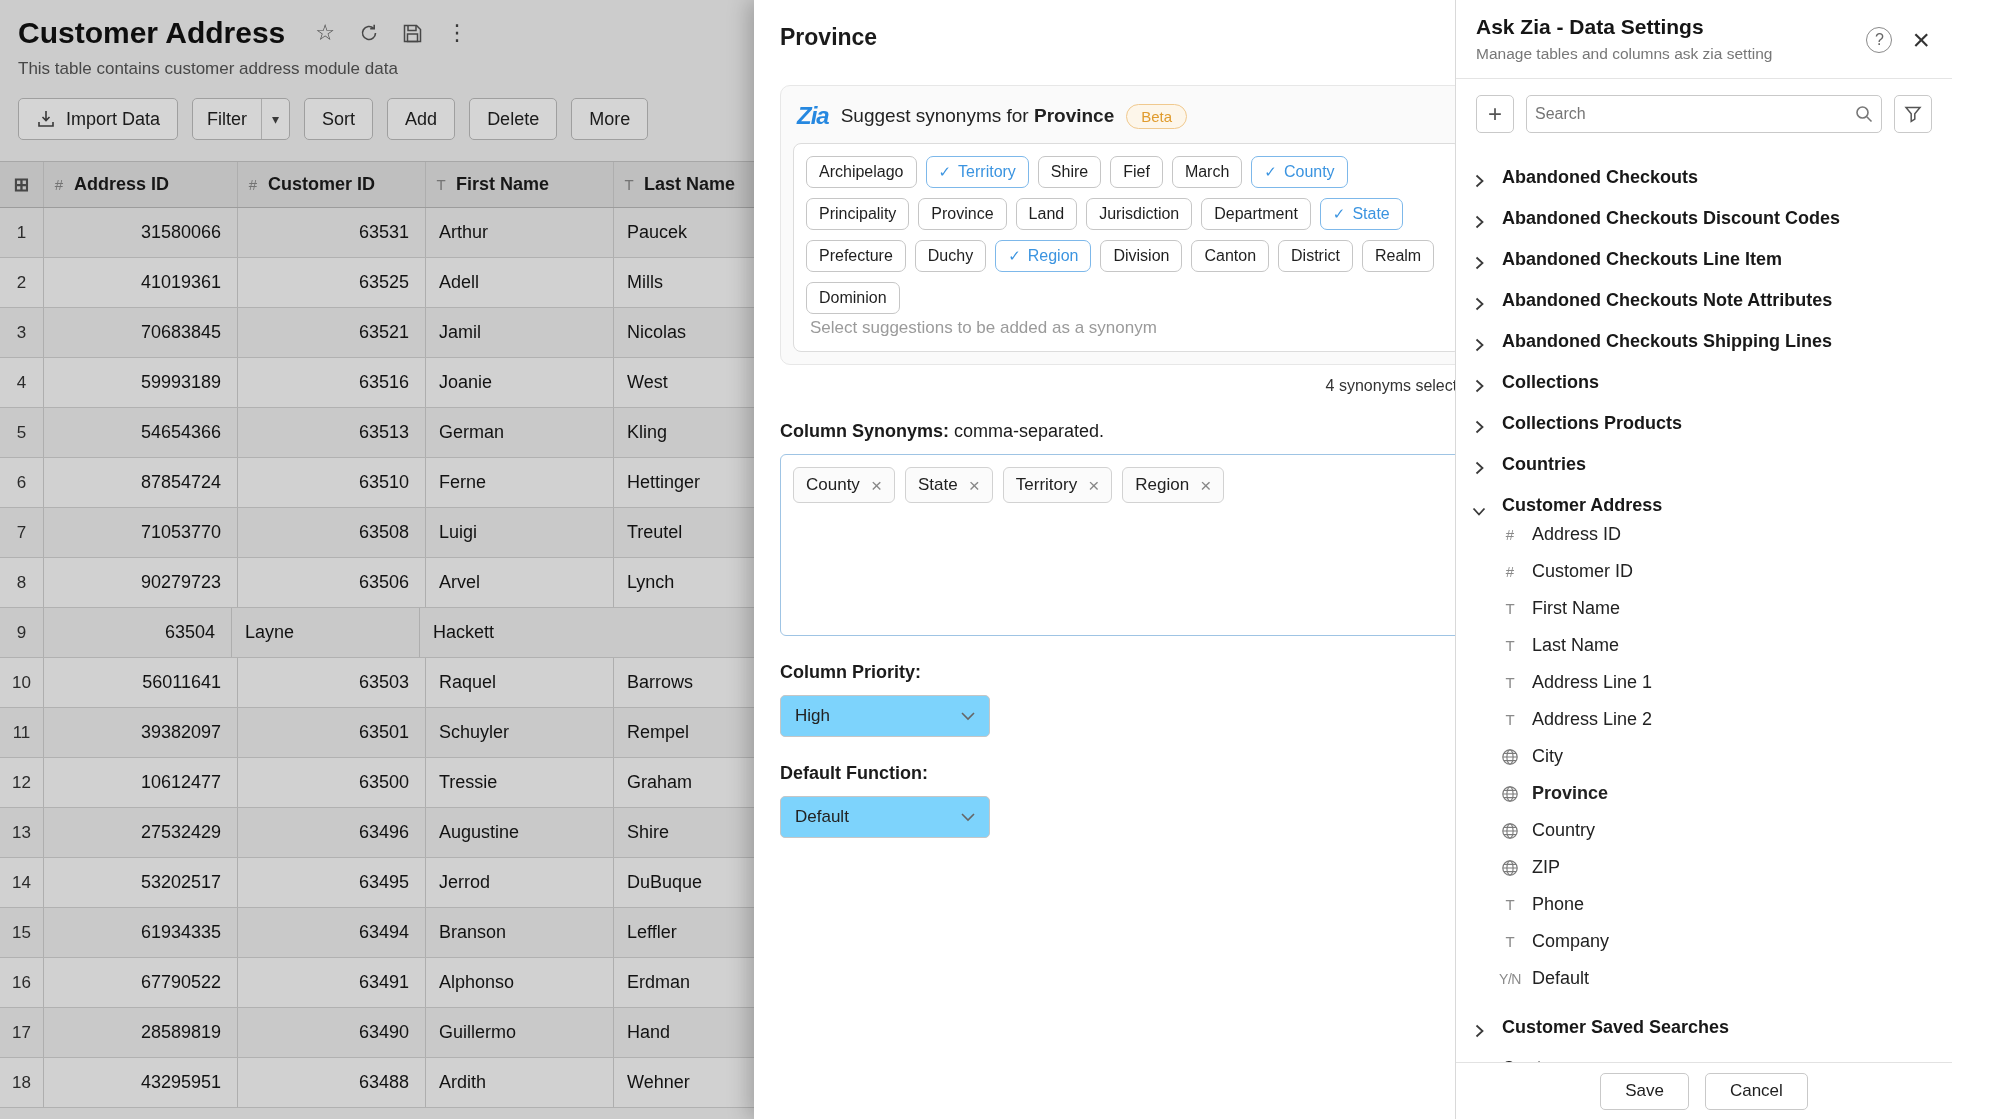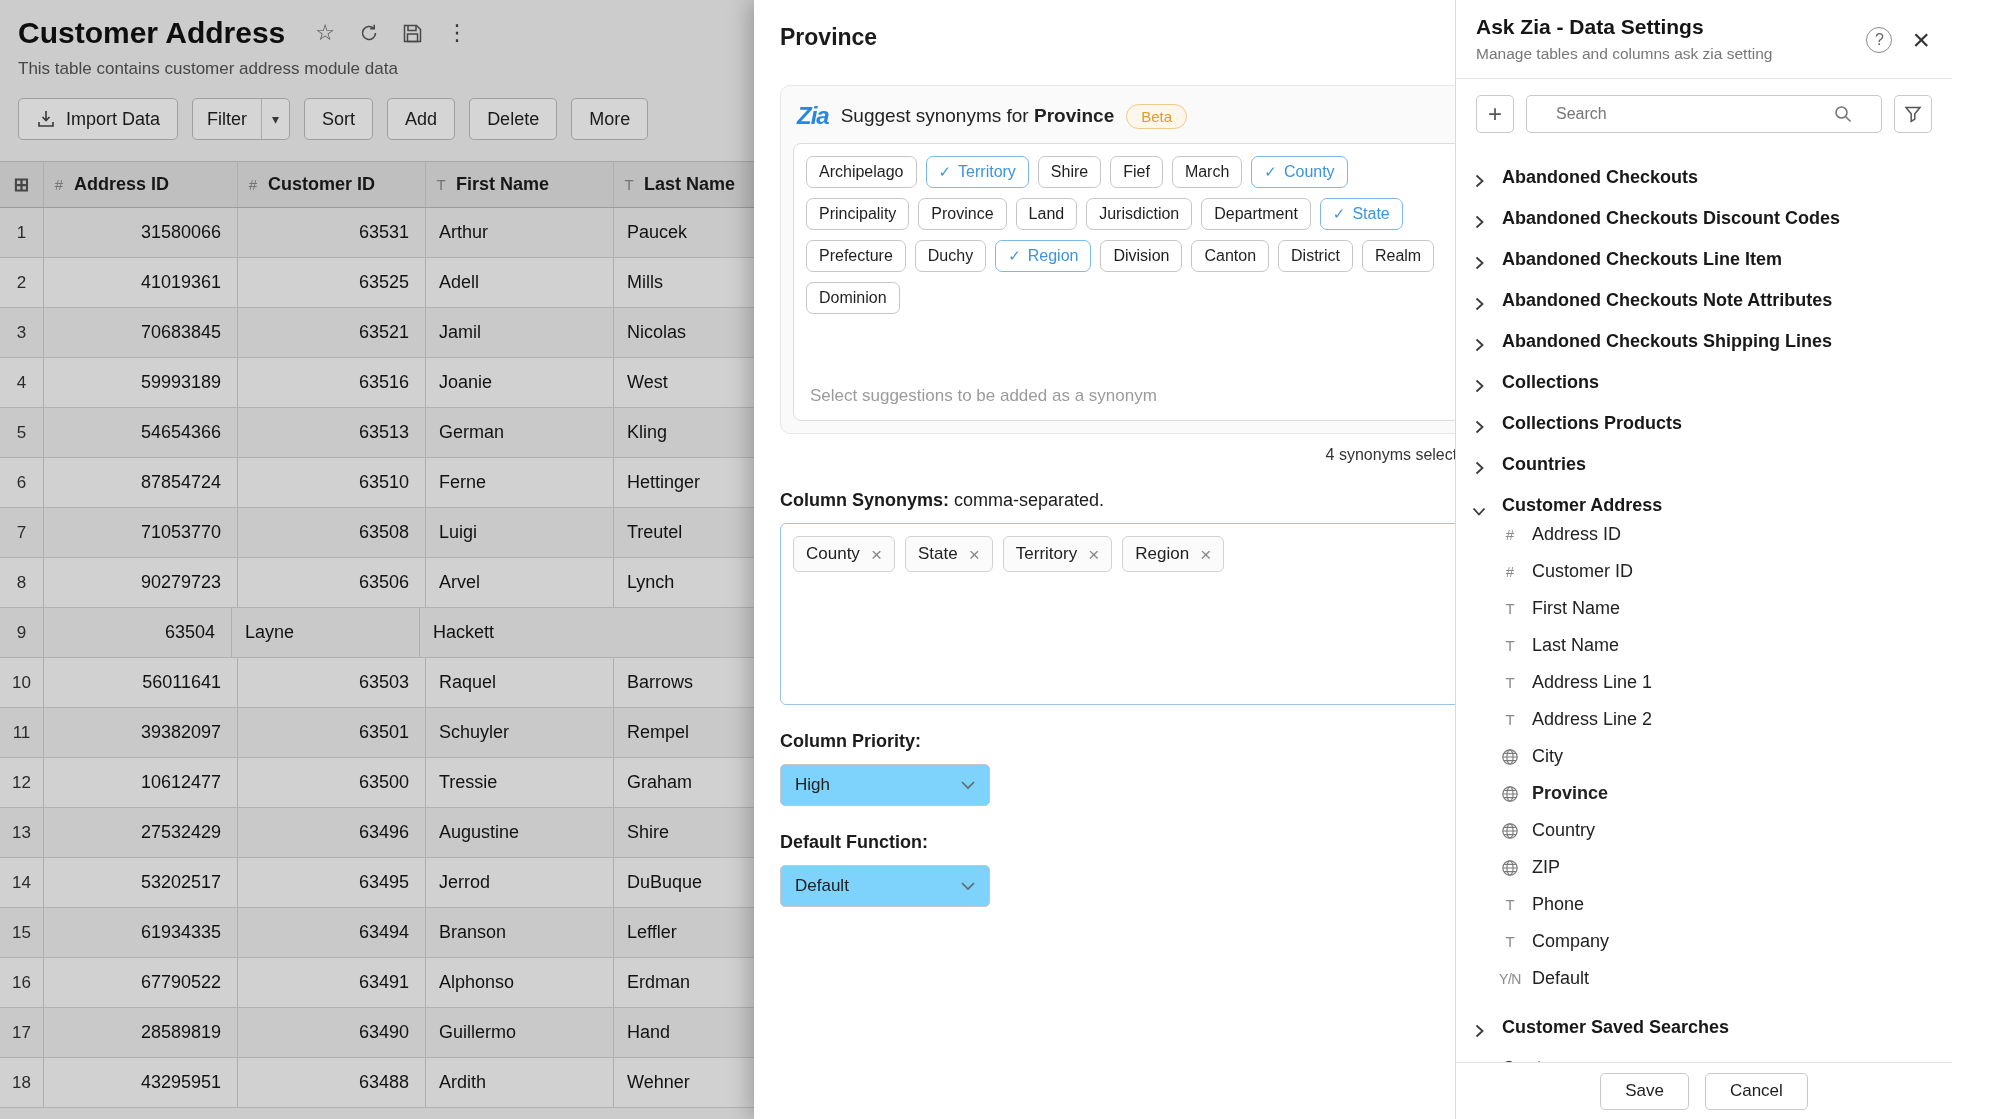--- a/index.html
+++ b/index.html
@@ -40,21 +40,21 @@
 
   
   .modal { position: absolute; left: 754px; top: 0; width: 749px; height: 1119px; background: #fff; z-index: 5; box-shadow: -6px 0 20px rgba(0,0,0,0.22); }
   .m-head { display: flex; justify-content: space-between; align-items: center; padding: 24px 30px 0 26px; }
   .m-title { font-size: 23px; font-weight: bold; color: #1b1b1b; }
   .m-close { font-size: 32px; color: #444; line-height: 0.8; cursor: pointer; }
   .card { margin: 34px 28px 0 26px; background: #fafafa; border: 1px solid #e7e7e7; border-radius: 10px; padding: 12px; }
   .card-head { display: flex; align-items: center; gap: 12px; font-size: 19px; color: #222; padding: 4px 4px 0; }
   .zia-logo { color: #2688e0; font-size: 24px; font-weight: bold; font-style: italic; letter-spacing: -1px; }
   .beta { border: 1px solid #f0c98e; background: #fdf6ea; color: #e09b2d; border-radius: 14px; padding: 3px 14px; font-size: 15px; }
-  .chipbox { margin-top: 13px; background: #fff; border: 1px solid #dcdcdc; border-radius: 8px; padding: 12px; height: 278px; display: flex; flex-direction: column; justify-content: space-between; }
+  .chipbox { margin-top: 13px; background: #fff; border: 1px solid #dcdcdc; border-radius: 8px; padding: 12px; height: 209px; display: flex; flex-direction: column; justify-content: space-between; }
   .chips { display: flex; flex-wrap: wrap; gap: 10px 9px; align-content: flex-start; }
   .chip { border: 1px solid #c6c6c6; border-radius: 7px; background: #fff; padding: 6px 12px; font-size: 16px; color: #1f1f1f; display: inline-flex; align-items: center; gap: 7px; cursor: pointer; }
   .chip.sel { border-color: #7db8ea; color: #3b94e0; }
   .chip .ck { font-size: 15px; }
   .hint { color: #9b9b9b; font-size: 17px; padding: 4px 4px 2px; }
   .count { text-align: right; margin: 12px 28px 0 0; font-size: 16px; color: #333; }
   .sec-label { margin: 26px 0 0 26px; font-size: 18px; color: #1b1b1b; }
   .sec-label b, .blabel { font-weight: bold; }
   .tagbox { margin: 12px 28px 0 26px; border: 1px solid #9fc4e4; border-radius: 6px; height: 182px; padding: 12px; display: flex; flex-wrap: wrap; gap: 10px; align-content: flex-start; cursor: text; }
   .tag { background: #fbfbfb; border: 1px solid #d2d2d2; border-radius: 6px; padding: 6px 12px; font-size: 17px; color: #222; display: inline-flex; gap: 11px; align-items: center; height: 36px; }
@@ -64,21 +64,21 @@
   
   .zia { position: absolute; left: 1455px; top: 0; width: 497px; height: 1119px; background: #fff; border-left: 1px solid #d9d9d9; z-index: 6; display: flex; flex-direction: column; }
   .z-head { padding: 15px 22px 15px 20px; border-bottom: 1px solid #e4e4e4; display: flex; justify-content: space-between; flex: none; }
   .z-title { font-size: 21px; font-weight: bold; color: #151515; }
   .z-sub { font-size: 15.5px; color: #777; margin-top: 6px; }
   .z-head-icons { display: flex; gap: 20px; align-items: center; padding-top: 2px; }
   .helpq { width: 26px; height: 26px; border: 1.5px solid #8a8a8a; border-radius: 50%; font-size: 16px; display: flex; align-items: center; justify-content: center; color: #666; cursor: pointer; }
   .z-close { font-size: 30px; color: #333; line-height: 0.8; cursor: pointer; }
   .z-search-row { display: flex; gap: 12px; padding: 16px 20px 8px; align-items: center; flex: none; }
   .z-add { width: 38px; height: 38px; border: 1px solid #c9c9c9; border-radius: 5px; display: flex; align-items: center; justify-content: center; font-size: 24px; color: #555; background: #fff; }
-  .z-input-wrap { flex: 1; height: 38px; border: 1px solid #c9c9c9; border-radius: 5px; display: flex; align-items: center; padding: 0 29px; gap: 8px; background: #fff; }
+  .z-input-wrap { flex: 1; height: 38px; border: 1px solid #c9c9c9; border-radius: 5px; display: flex; align-items: center; padding: 0 8px; gap: 8px; background: #fff; }
   .z-input { border: none; outline: none; flex: 1; font-size: 16px; font-family: inherit; color: #333; background: transparent; }
   .z-filter { width: 38px; height: 38px; border: 1px solid #c9c9c9; border-radius: 5px; display: flex; align-items: center; justify-content: center; background: #fff; cursor: pointer; }
   .z-tree { flex: 1; overflow: hidden; padding: 6px 10px 0 16px; }
   .titem { display: flex; align-items: flex-end; gap: 16px; height: 41px; font-size: 18px; font-weight: bold; color: #181818; cursor: pointer; }
   .titem .chev { width: 14px; display: inline-flex; justify-content: center; }
   .tchild { display: flex; align-items: center; gap: 10px; height: 37px; font-size: 18px; color: #222; padding-left: 26px; cursor: pointer; }
   .tchild.sel { font-weight: bold; }
   .cicon { width: 24px; color: #8a8a8a; font-size: 15px; text-align: center; display: inline-flex; justify-content: center; align-items: center; flex: none; }
   .t-yn { font-size: 14px; letter-spacing: -0.5px; }
   .z-foot { border-top: 1px solid #e2e2e2; padding: 10px; display: flex; justify-content: center; align-items: center; gap: 16px; background: #fff; height: 57px; flex: none; z-index: 7; }

